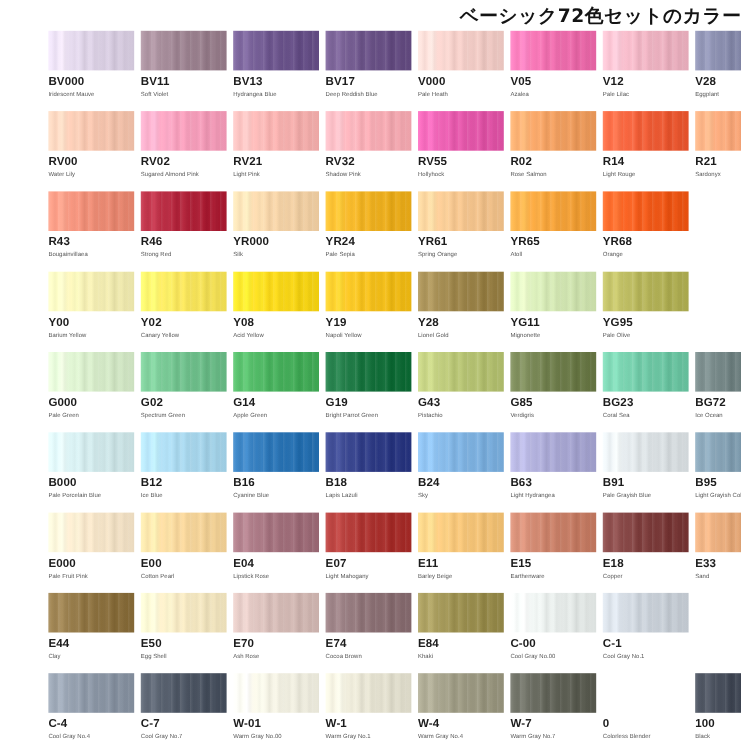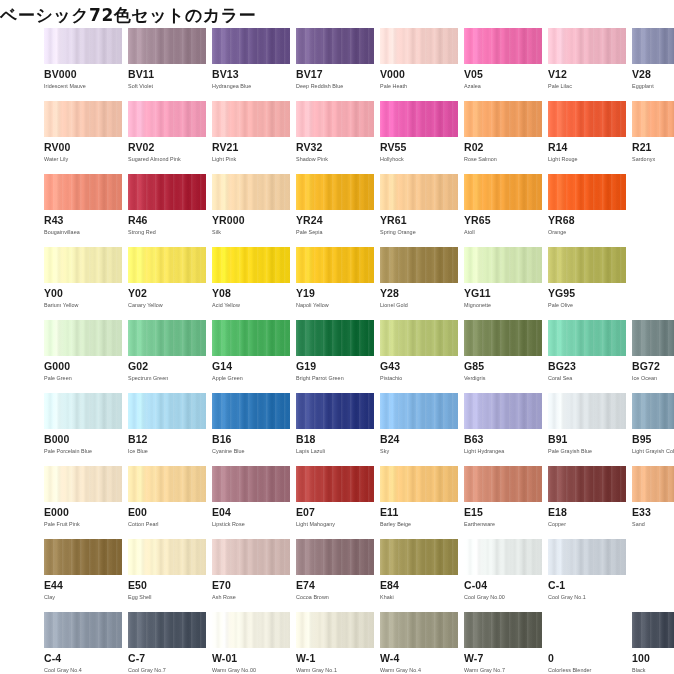--- a/index.html
+++ b/index.html
@@ -14,21 +14,21 @@
     color: #1a1a1a;
     overflow: hidden;
   }
   .page {
     width: 674px;
     height: 674px;
     position: relative;
     box-sizing: border-box;
   }
   .title {
-    text-align: left;
+    text-align: right;
     font-size: 17px;
     font-weight: bold;
     letter-spacing: 0.5px;
     color: #141414;
     padding-top: 4px;
     height: 24px;
     line-height: 22px;
     font-family: "DejaVu Sans", sans-serif;
   }
   .grid {
@@ -509,21 +509,21 @@
           <div class="swatch" style="background: linear-gradient(90deg, rgb(181, 169, 105) 0%, rgb(173, 161, 97) 9%, rgb(185, 173, 109) 16%, rgb(163, 151, 87) 24%, rgb(169, 157, 93) 33%, rgb(153, 141, 77) 42%, rgb(161, 149, 85) 50%, rgb(147, 135, 71) 59%, rgb(157, 145, 81) 68%, rgb(143, 131, 67) 77%, rgb(151, 139, 75) 86%, rgb(141, 129, 65) 94%, rgb(149, 137, 73) 100%);">
             <div class="streaks" style="background: repeating-linear-gradient(90deg, rgba(255, 255, 255, 0.1) 0px, rgba(255, 255, 255, 0) 3px, rgba(0, 0, 0, 0.035) 6px, rgba(255, 255, 255, 0) 9px);"></div>
           </div>
           <div class="code">E84</div>
           <div class="cname">Khaki</div>
         </div>
         <div class="cell">
           <div class="swatch" style="background: linear-gradient(90deg, rgb(255, 255, 255) 0%, rgb(251, 255, 254) 9%, rgb(255, 255, 255) 16%, rgb(241, 246, 244) 24%, rgb(247, 252, 250) 33%, rgb(231, 236, 234) 42%, rgb(239, 244, 242) 50%, rgb(225, 230, 228) 59%, rgb(235, 240, 238) 68%, rgb(221, 226, 224) 77%, rgb(229, 234, 232) 86%, rgb(219, 224, 222) 94%, rgb(227, 232, 230) 100%);">
             <div class="streaks" style="background: repeating-linear-gradient(90deg, rgba(255, 255, 255, 0.1) 0px, rgba(255, 255, 255, 0) 3px, rgba(0, 0, 0, 0.035) 6px, rgba(255, 255, 255, 0) 9px);"></div>
           </div>
-          <div class="code">C-04</div>
+          <div class="code">C-00</div>
           <div class="cname">Cool Gray No.00</div>
         </div>
         <div class="cell">
           <div class="swatch" style="background: linear-gradient(90deg, rgb(229, 236, 244) 0%, rgb(221, 228, 236) 9%, rgb(233, 240, 248) 16%, rgb(211, 218, 226) 24%, rgb(217, 224, 232) 33%, rgb(201, 208, 216) 42%, rgb(209, 216, 224) 50%, rgb(195, 202, 210) 59%, rgb(205, 212, 220) 68%, rgb(191, 198, 206) 77%, rgb(199, 206, 214) 86%, rgb(189, 196, 204) 94%, rgb(197, 204, 212) 100%);">
             <div class="streaks" style="background: repeating-linear-gradient(90deg, rgba(255, 255, 255, 0.1) 0px, rgba(255, 255, 255, 0) 3px, rgba(0, 0, 0, 0.035) 6px, rgba(255, 255, 255, 0) 9px);"></div>
           </div>
           <div class="code">C-1</div>
           <div class="cname">Cool Gray No.1</div>
         </div>
       </div>

